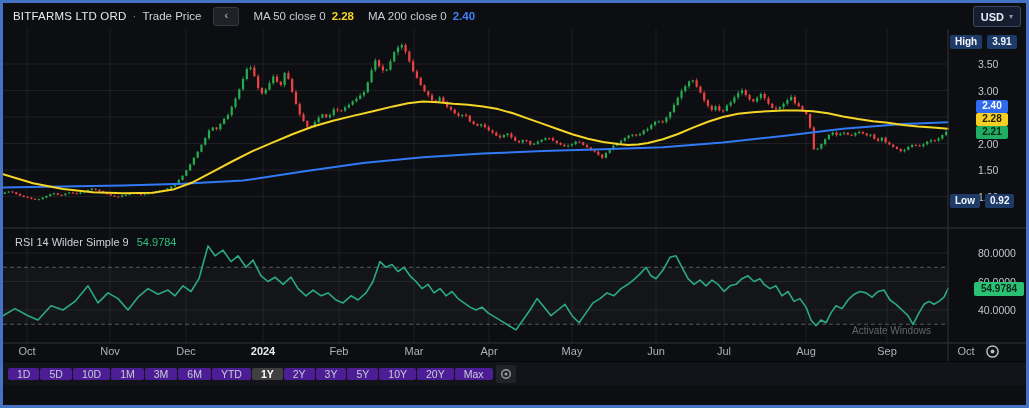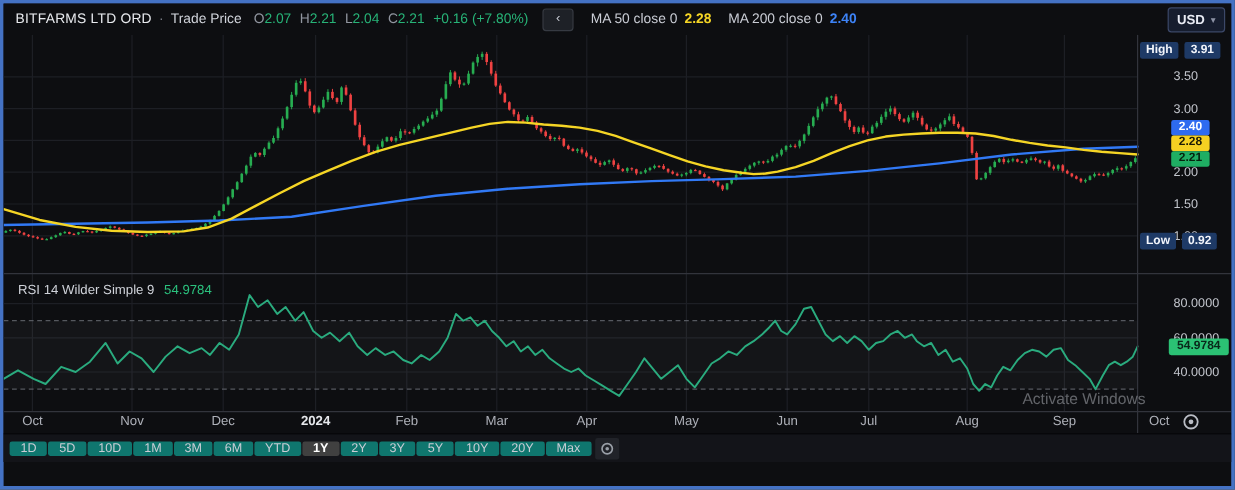--- a/index.html
+++ b/index.html
@@ -26,47 +26,40 @@
   .scale-label{position:absolute;left:975px;font-size:10.5px;color:#c2c5cc;}
   .rsi-head{position:absolute;left:12px;top:207px;font-size:11px;color:#cfd2d9;}
   .rsi-head .val{color:#2bc17e;margin-left:8px;}
   .pill-row{position:absolute;left:947px;display:flex;gap:5px;}
   .pill{background:#1e3a66;color:#f2f5fb;font-size:10px;font-weight:bold;border-radius:2px;padding:1px 5px;line-height:12px;}
   .px-badge{position:absolute;left:973px;width:32px;text-align:center;font-size:10px;font-weight:bold;border-radius:2px;line-height:12.5px;height:13px;}
   .rsi-badge{position:absolute;left:971px;width:50px;text-align:center;font-size:10px;font-weight:bold;background:#2bc174;color:#09271a;border-radius:2px;line-height:13px;height:14px;}
   .month-label{position:absolute;top:316px;height:14px;font-size:11px;color:#aeb1b9;transform:translateX(-50%);}
   .month-label.bold{color:#e6e8ec;font-weight:bold;}
   .axis-gear{position:absolute;top:315px;left:982px;width:15px;height:15px;cursor:pointer;}
-  .wm1{position:absolute;left:849px;top:296px;font-size:13px;color:#9b9ea4;opacity:.6;pointer-events:none;}
+  .wm1{position:absolute;left:849px;top:296px;font-size:10px;color:#9b9ea4;opacity:.6;pointer-events:none;}
   .wm2{position:absolute;left:844px;top:313px;font-size:10.5px;color:#8e9196;opacity:.55;pointer-events:none;}
 
   
   .toolbar{position:absolute;top:358px;left:0;width:1023px;height:24px;background:#131419;border-top:1px solid #050608;display:flex;align-items:center;padding-left:5px;box-sizing:border-box;}
-  .tb-btn{height:18px;padding:0 9px;margin-right:1px;background:#0f766e;color:#c8ccd4;font-size:10.5px;line-height:18px;border-radius:2px;cursor:pointer;}
+  .tb-btn{height:18px;padding:0 9px;margin-right:1px;background:#4c1d95;color:#c8ccd4;font-size:10.5px;line-height:18px;border-radius:2px;cursor:pointer;}
   .tb-btn.active{background:#404040;color:#fff;font-weight:bold;}
   .tb-gear{width:20px;height:18px;margin-left:2px;background:#212329;border-radius:2px;display:flex;align-items:center;justify-content:center;cursor:pointer;}
   .date-box{margin-left:26px;height:18px;background:#0a0b0e;border:1px solid #26282e;border-radius:2px;display:flex;align-items:center;gap:6px;padding:0 9px;color:#d8dbe2;font-size:10.5px;font-weight:bold;cursor:pointer;}
 </style>
 </head>
 <body>
 
 <div class="frame">
   <div class="app">
 
     <div class="header">
       <span class="sym">BITFARMS LTD ORD</span>
       <span class="dot">·</span>
       <span>Trade Price</span>
-      <span class="ohlc">
-        <span><span class="lt">O</span><span class="grn">2.07</span></span>
-        <span><span class="lt">H</span><span class="grn">2.21</span></span>
-        <span><span class="lt">L</span><span class="grn">2.04</span></span>
-        <span><span class="lt">C</span><span class="grn">2.21</span></span>
-        <span class="grn">+0.16 (+7.80%)</span>
-      </span>
       <span class="collapse-btn">‹</span>
       <span class="ma-lab">MA 50 close 0</span>
       <span class="ma-val" style="color:#f5d525">2.28</span>
       <span class="ma-lab">MA 200 close 0</span>
       <span class="ma-val" style="color:#3d83f7">2.40</span>
       <span class="usd-btn">
         <span>USD</span>
         <span class="caret">▾</span>
       </span>
     </div>

